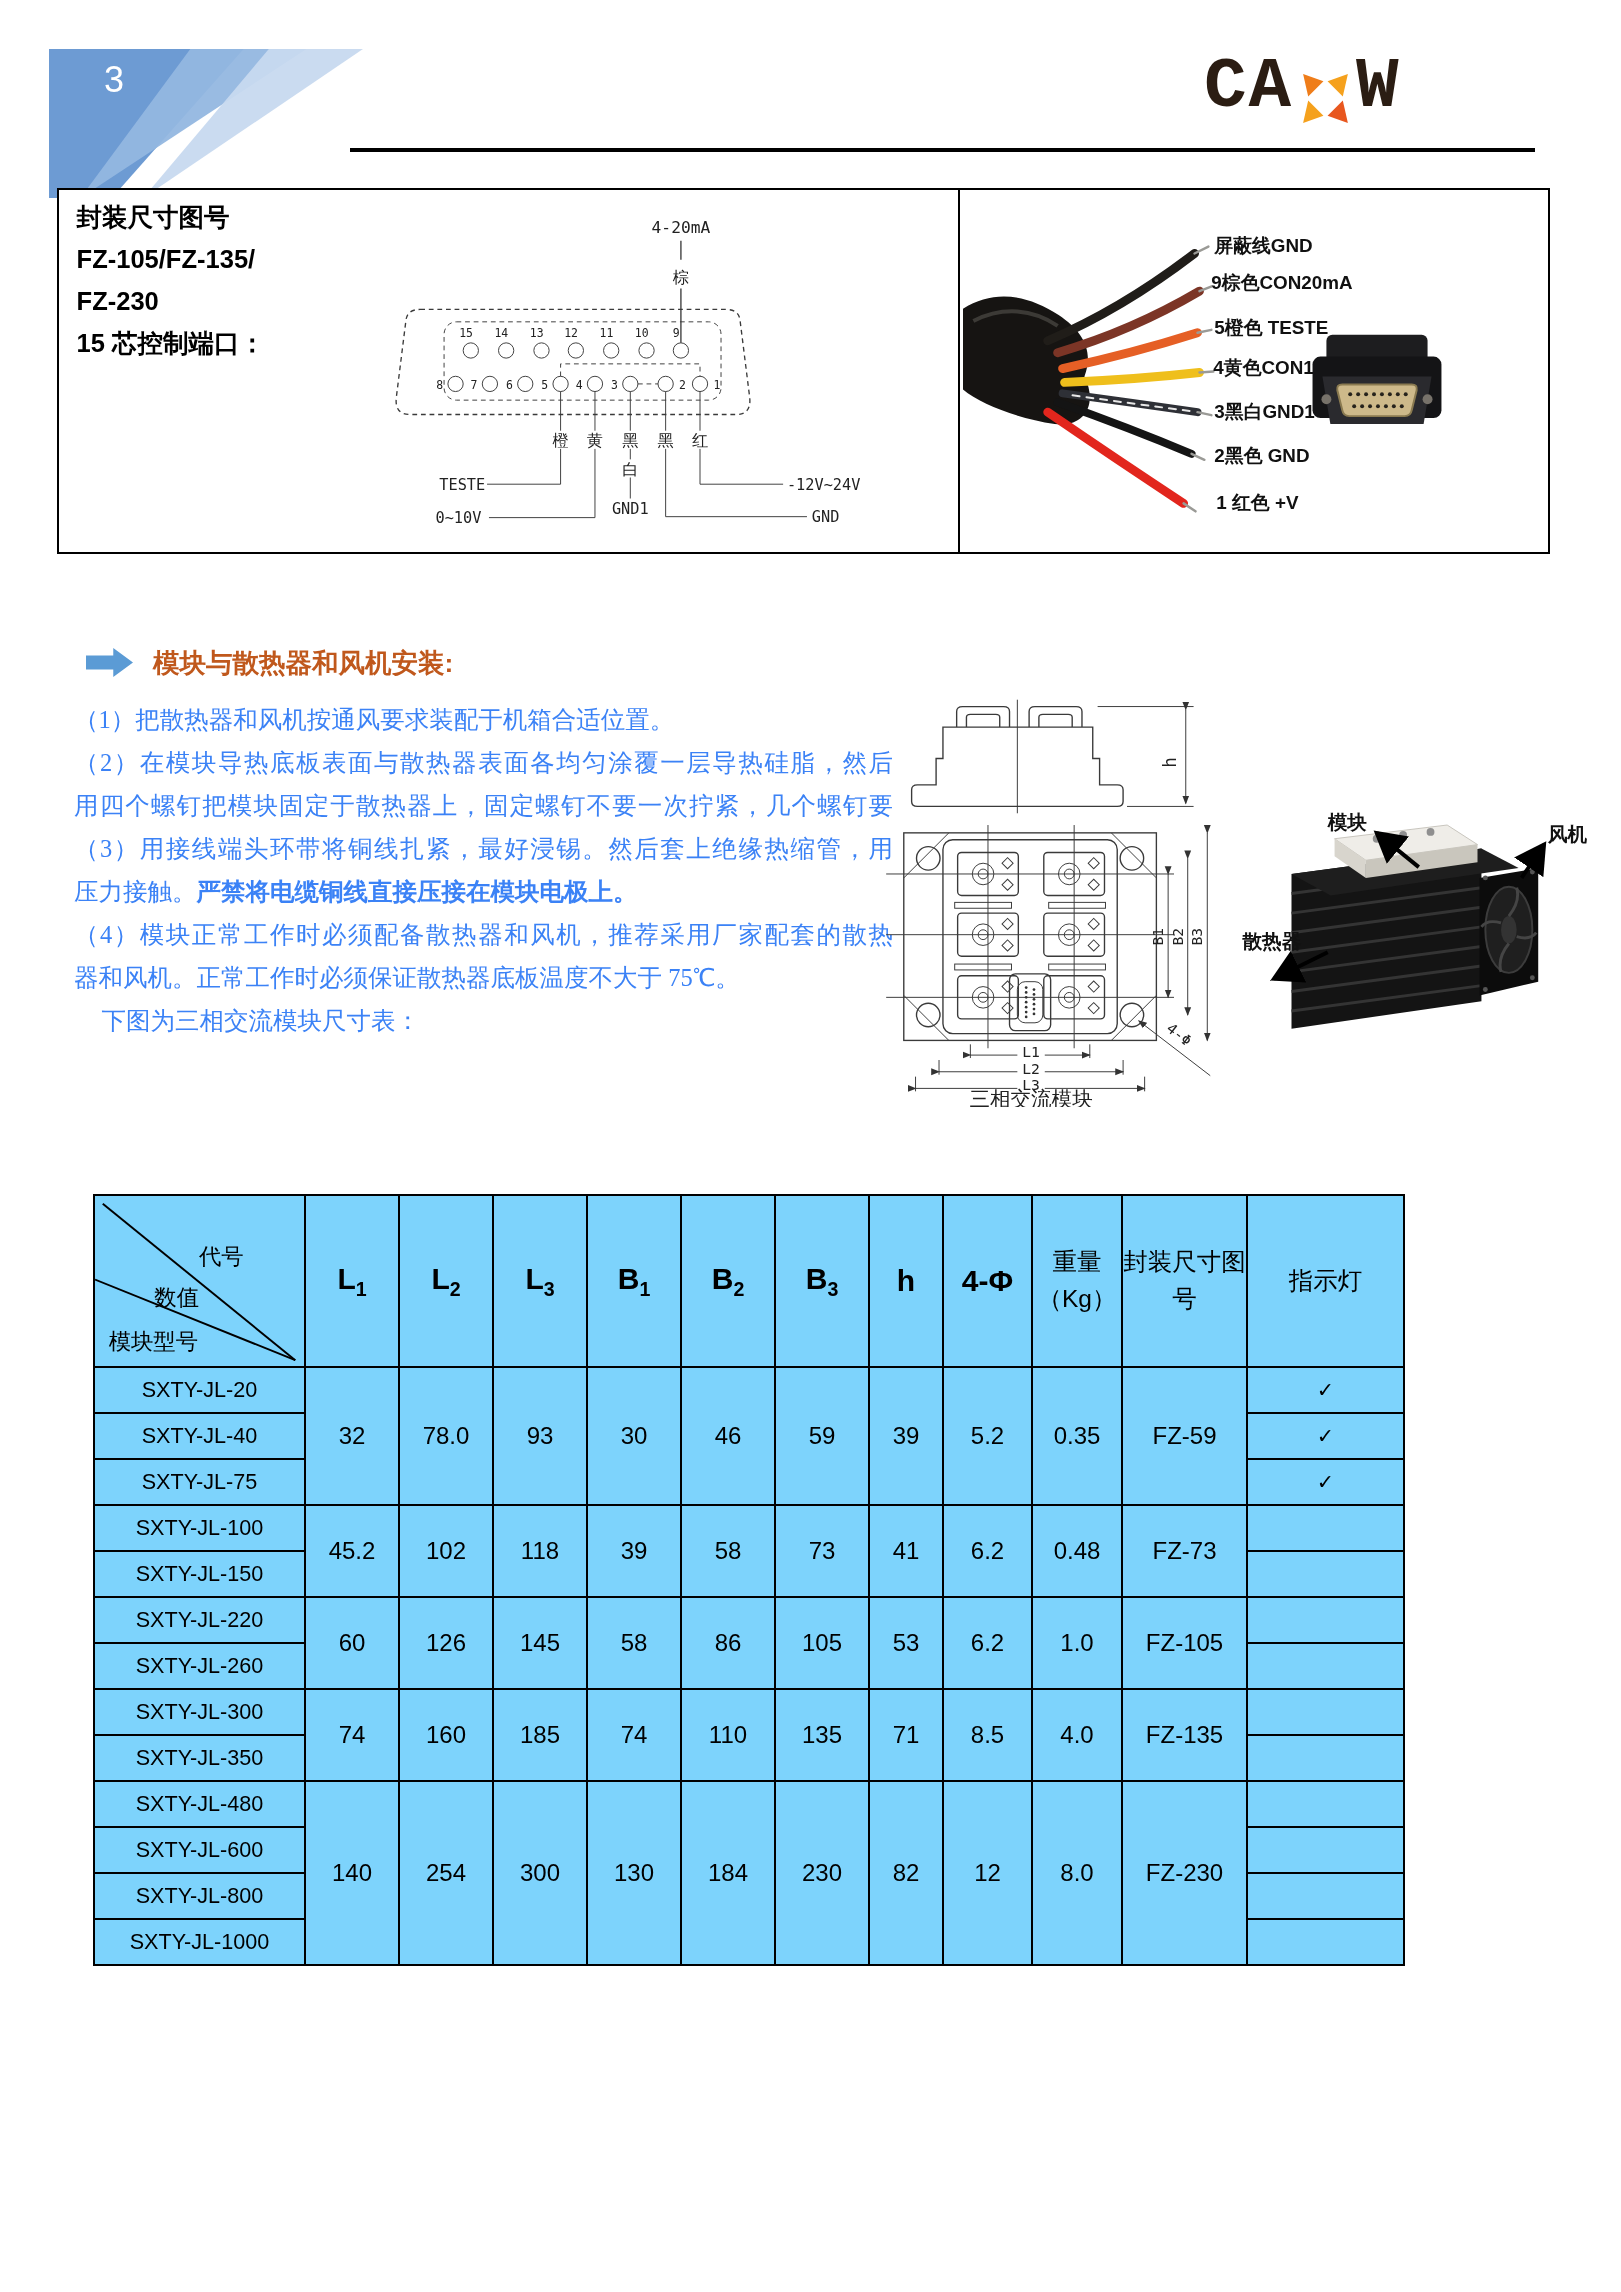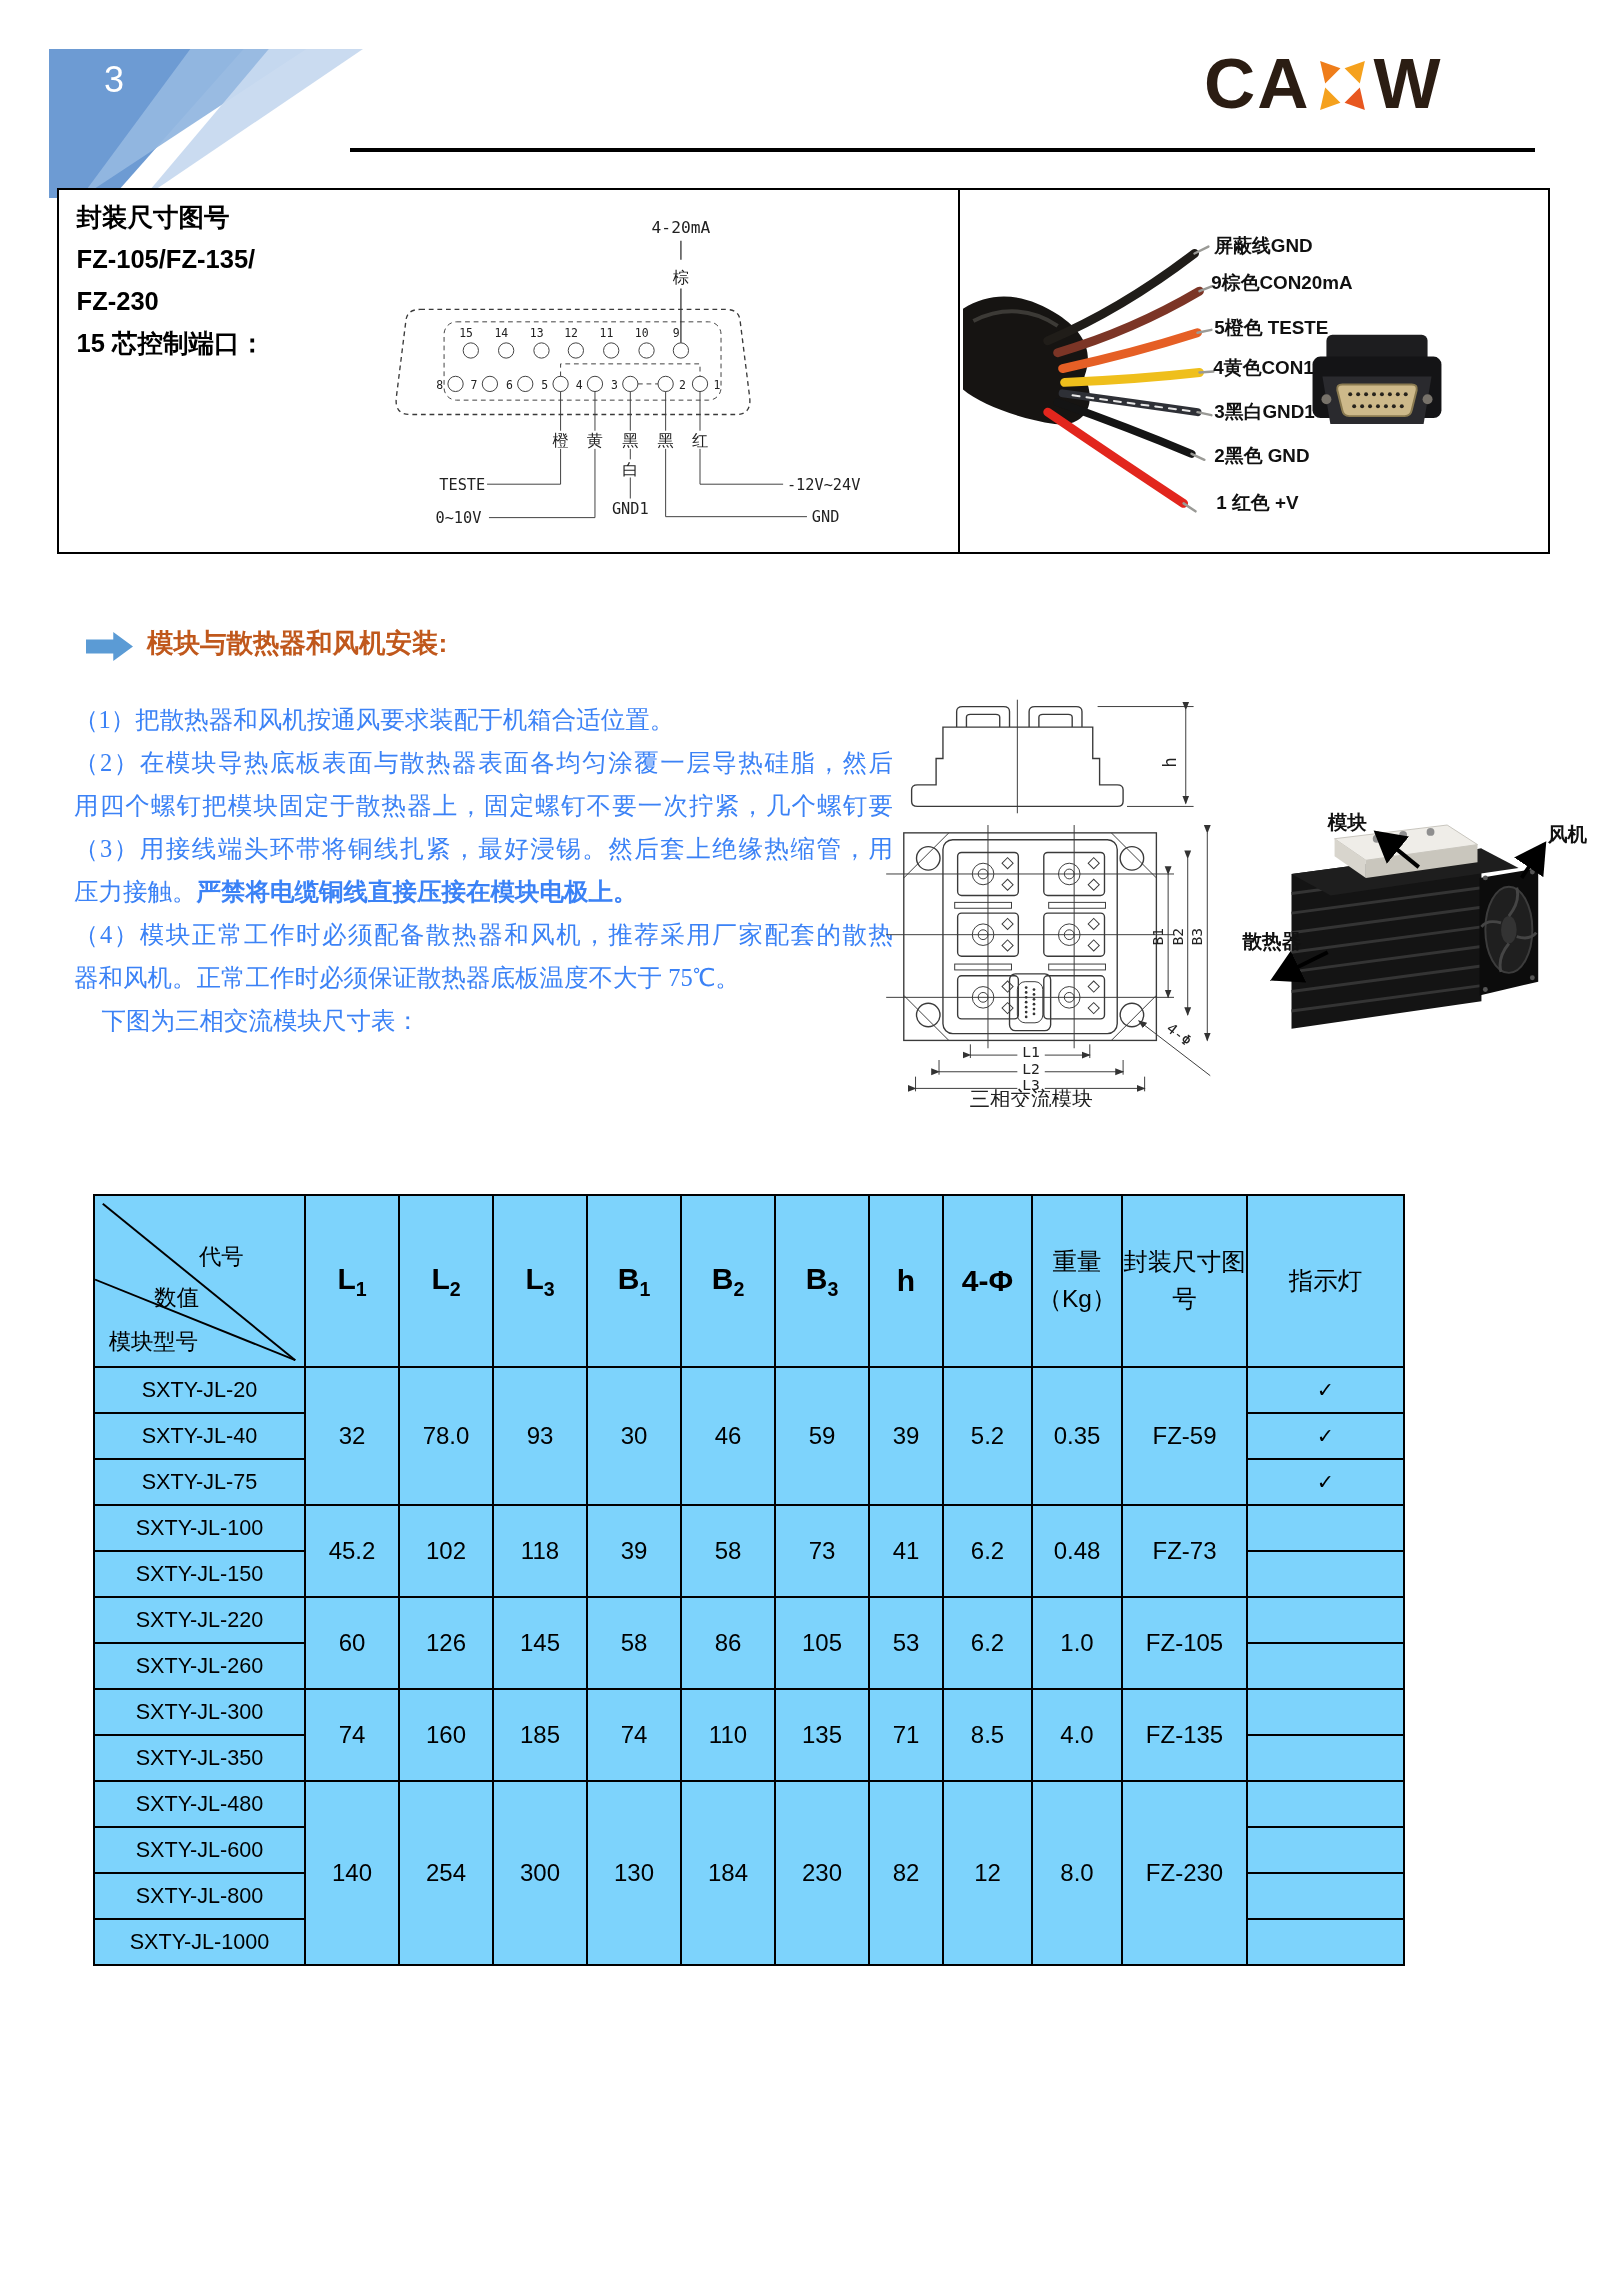--- a/index.html
+++ b/index.html
@@ -9,33 +9,33 @@
 
   
   .deco{left:49px;top:49px;width:314px;height:149px}
   .deco .tri{position:absolute;inset:0}
   .t1{background:#6d9bd3;clip-path:polygon(0 0,62% 0,20% 100%,0 100%)}
   .t2{background:#93b7e0;opacity:.95;clip-path:polygon(45% 0,82% 0,10% 100%)}
   .t3{background:#c7d9ef;opacity:.95;clip-path:polygon(70% 0,100% 0,30% 100%)}
   .pagenum{position:absolute;left:55px;top:9.8px;color:#fff;font-size:36px;font-weight:400}
 
   
-  .logo{left:1204px;top:39px;width:323px;height:88px;display:flex;align-items:center;color:#2b1d13;font-weight:bold;font-size:71px;letter-spacing:2px;font-family:Liberation Sans, sans-serif}
+  .logo{left:1204px;top:39px;width:323px;height:88px;display:flex;align-items:flex-end;color:#2b1d13;font-weight:bold;font-size:71px;letter-spacing:2px;font-family:Liberation Mono, monospace}
   .logo svg{margin:5.9px 2px 0 3.9px}
   .hrule{left:350px;top:148px;width:1185px;height:3.9px;background:#000}
 
   
   .topbox{left:57px;top:188px;width:1493px;height:366px;border:2.9px solid #000;background:#fff}
   .topbox .vdiv{position:absolute;left:899px;top:0;width:2px;height:100%;background:#000}
   .boxtitle{position:absolute;left:17.6px;top:5.9px;font-size:25.5px;font-weight:bold;line-height:42px;font-family:"Liberation Sans",sans-serif}
   .pinout{position:absolute;left:323px;top:2px}
   .cablewrap{position:absolute;left:904px;top:2px}
 
   
-  .sechead{left:86px;top:626px;height:35px;display:flex;align-items:flex-end;gap:14px}
+  .sechead{left:86px;top:645px;height:35px;display:flex;align-items:center;gap:20px}
   .arrowblk{width:47px;height:29px;background:#5b9bd5;clip-path:polygon(0 26%,58% 26%,58% 0,100% 50%,58% 100%,58% 74%,0 74%)}
   .sechead .ht{font-size:26.5px;font-weight:bold;color:#c0581c;font-family:"Liberation Sans",sans-serif}
 
   
   .para{left:74px;top:698px;width:819px;font-family:"Liberation Serif",serif;font-size:24.5px;color:#3b82f6}
   .pline{height:43px;line-height:43px;white-space:nowrap}
   .pline.j{text-align:justify;text-align-last:justify;white-space:normal;overflow:hidden}
   .pline b{font-family:"Liberation Sans",sans-serif;font-weight:bold}
   .pline.intro{font-weight:normal;font-family:"Liberation Sans",sans-serif;padding-left:27.4px;font-size:24.5px}
 

